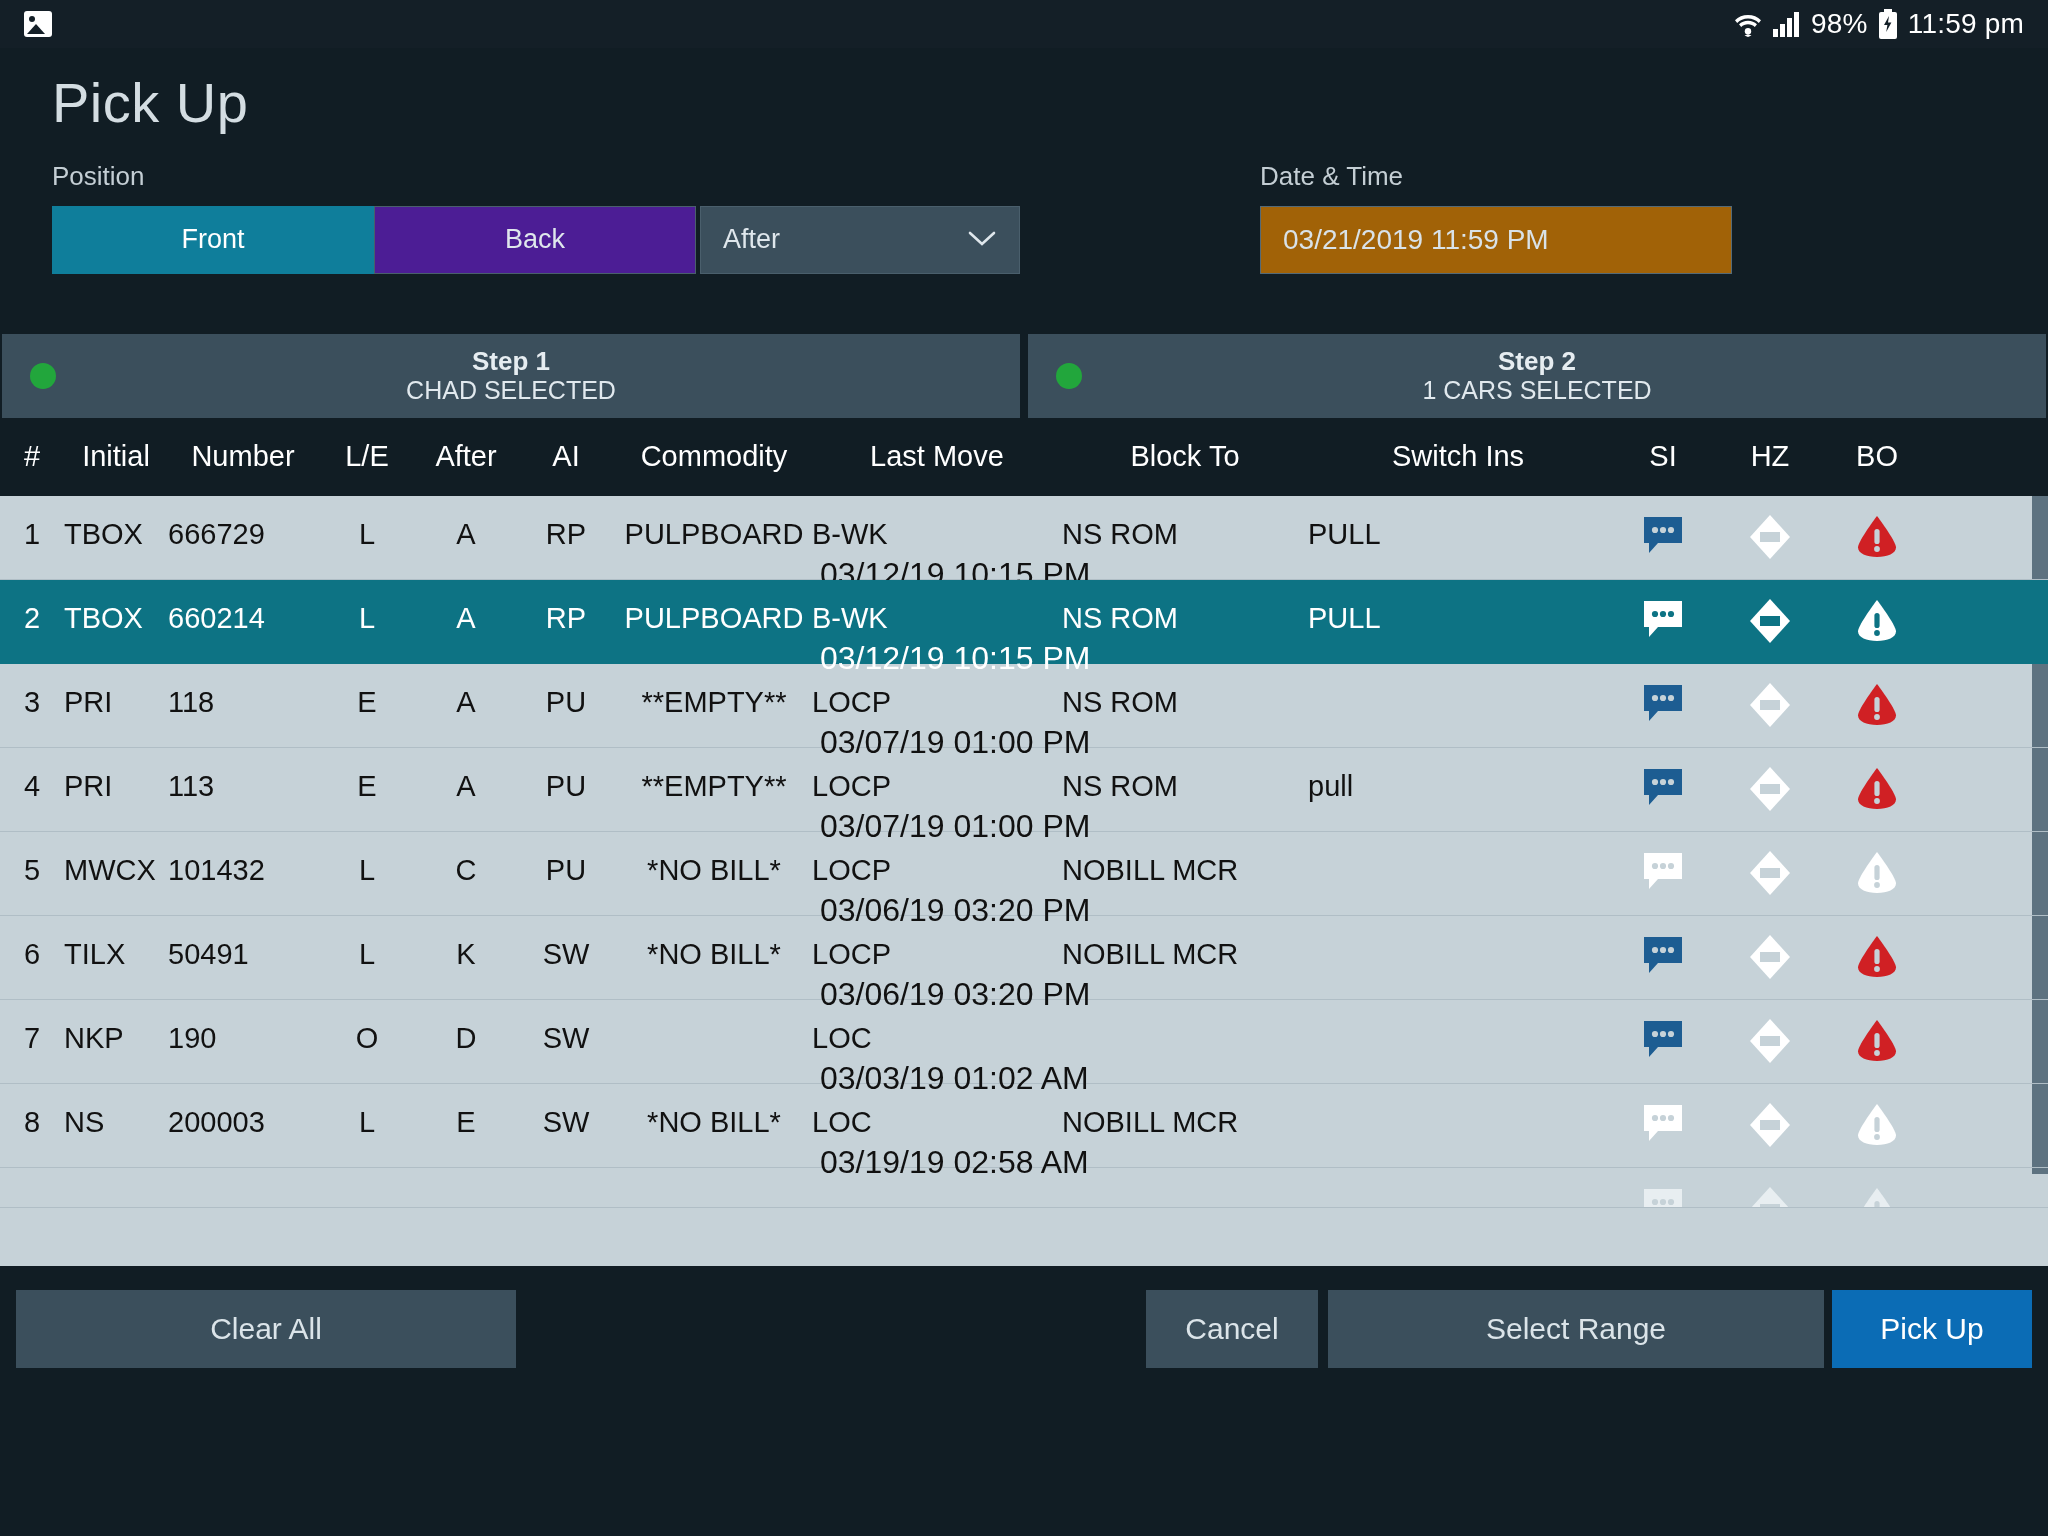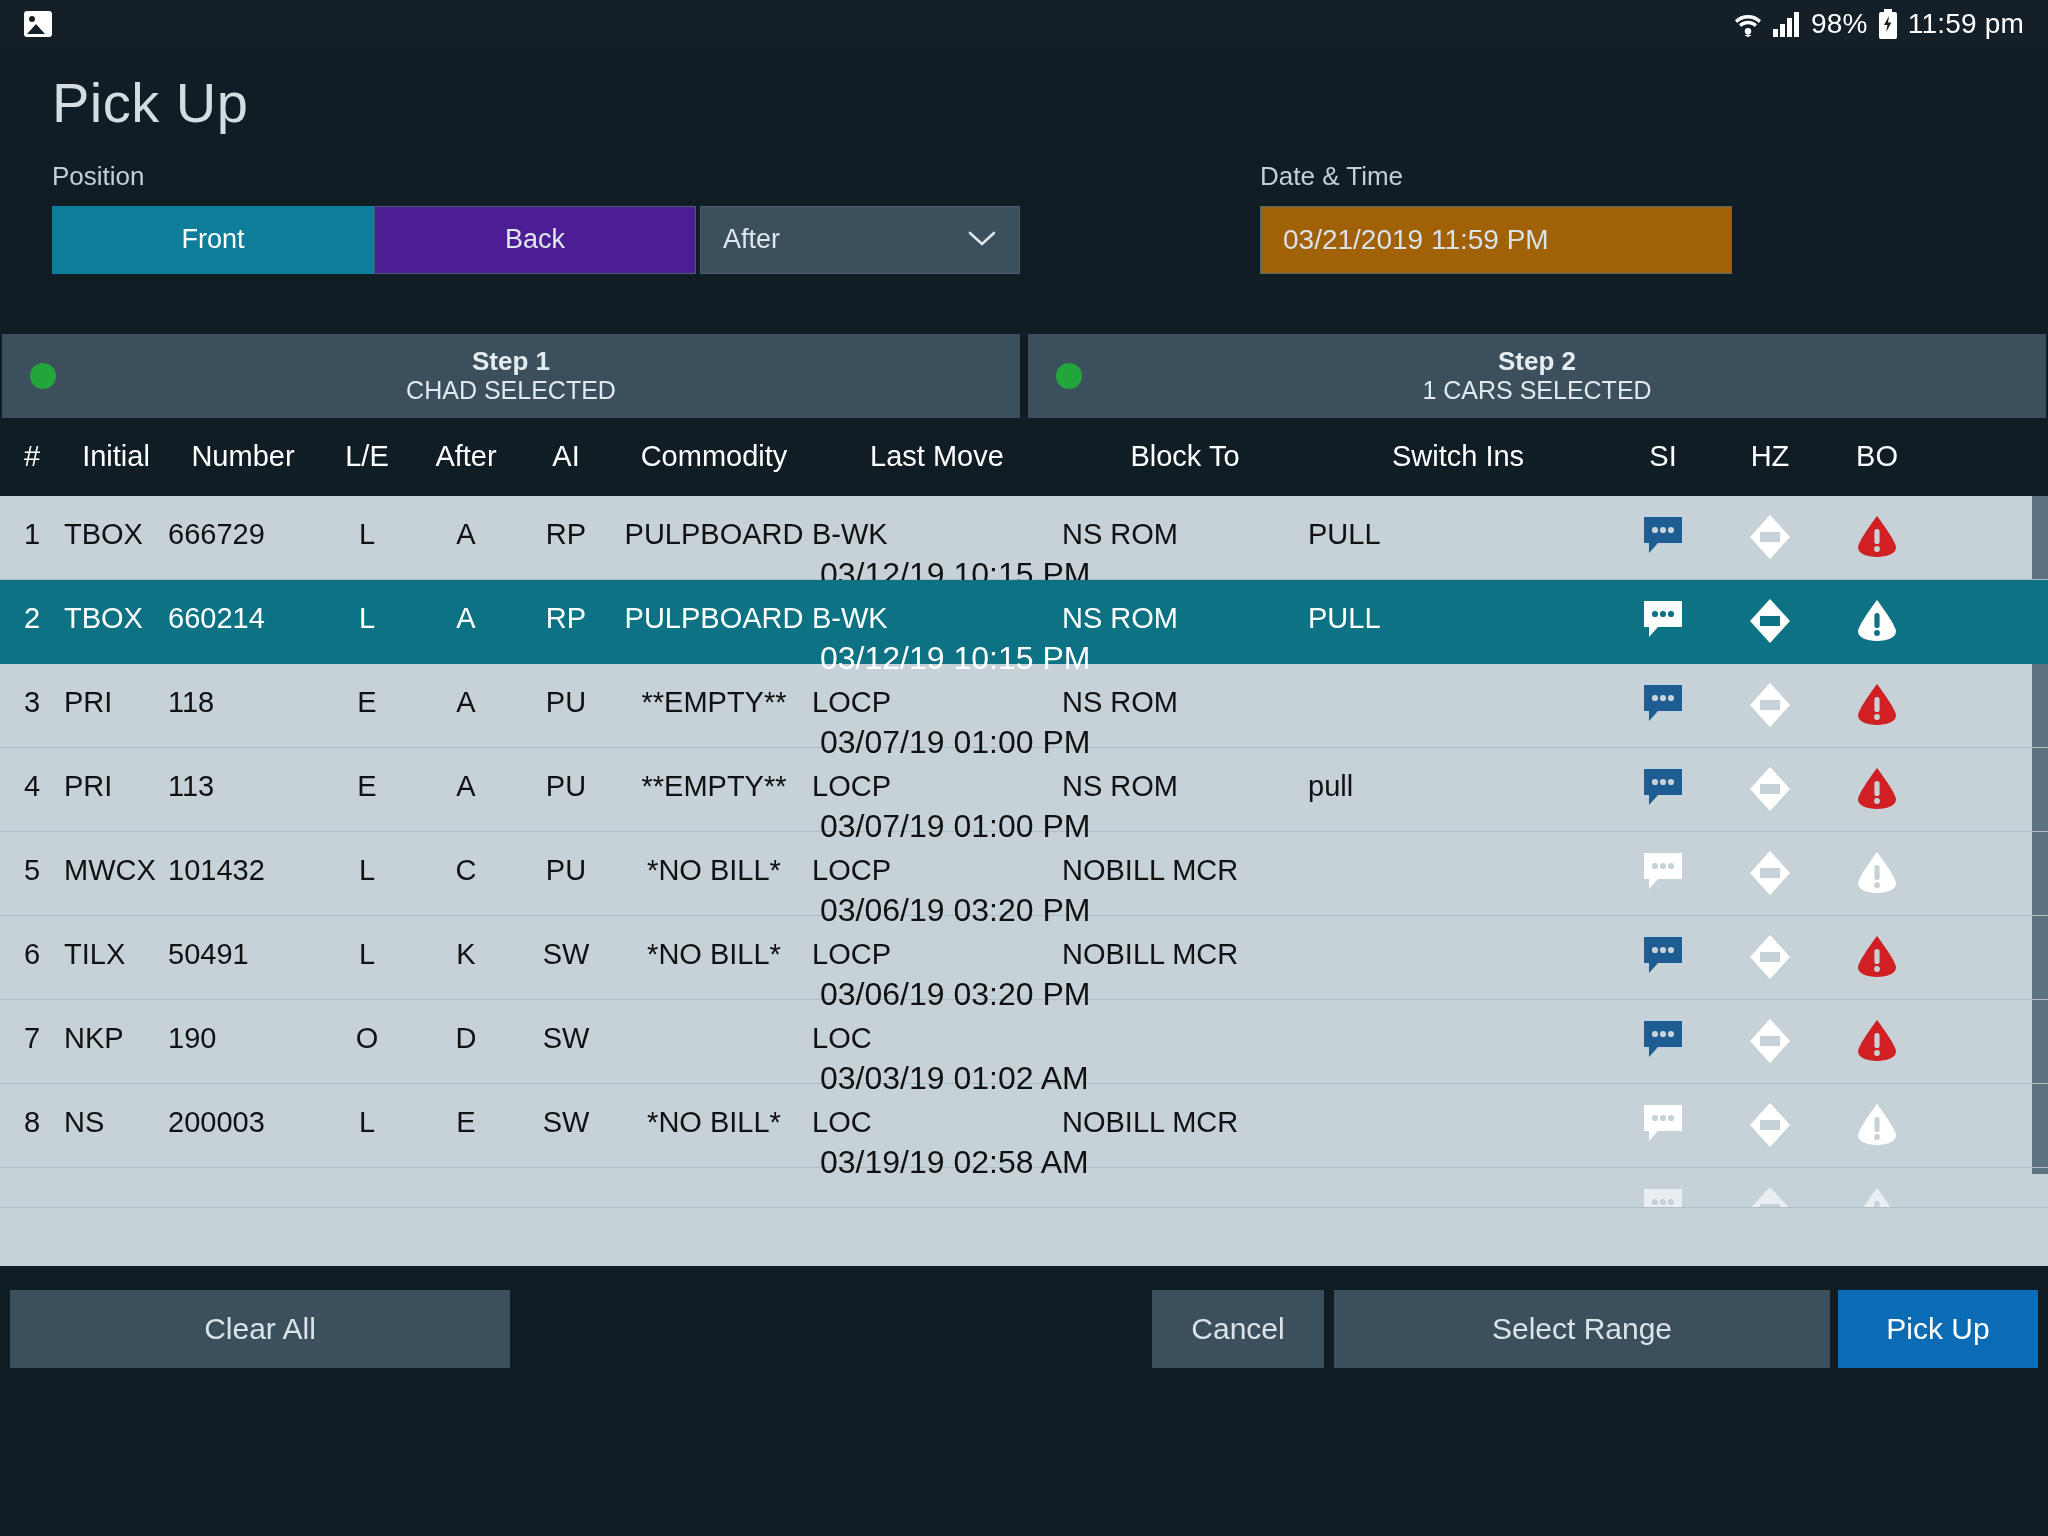--- a/index.html
+++ b/index.html
@@ -140,21 +140,21 @@
   .ico { display:block; margin: -4px auto 0 auto; }
 
   .scrollbar {
     position:absolute; right:0; top:0; width: 16px;
     background:#5d7280; border-radius: 0;
   }
 
   
   .footer {
     height: 126px; background:#111d24; display:flex; align-items:center;
-    padding: 0 10px;
+    padding: 0 16px;
     text-align: right;
   }
   .fbtn {
     height: 78px; display:flex; align-items:center; justify-content:center;
     font-size: 30px; color:#dbe4e9; background:#3b4f5c;
   }
   .fbtn.clear { width: 500px; }
   .fbtn.range { width: 496px; margin-left: 10px; }
   .fbtn.cancel { width: 172px; margin-left:auto; }
   .fbtn.pickup { width: 200px; background:#0b6cb5; color:#ffffff; margin-left: 8px; }

